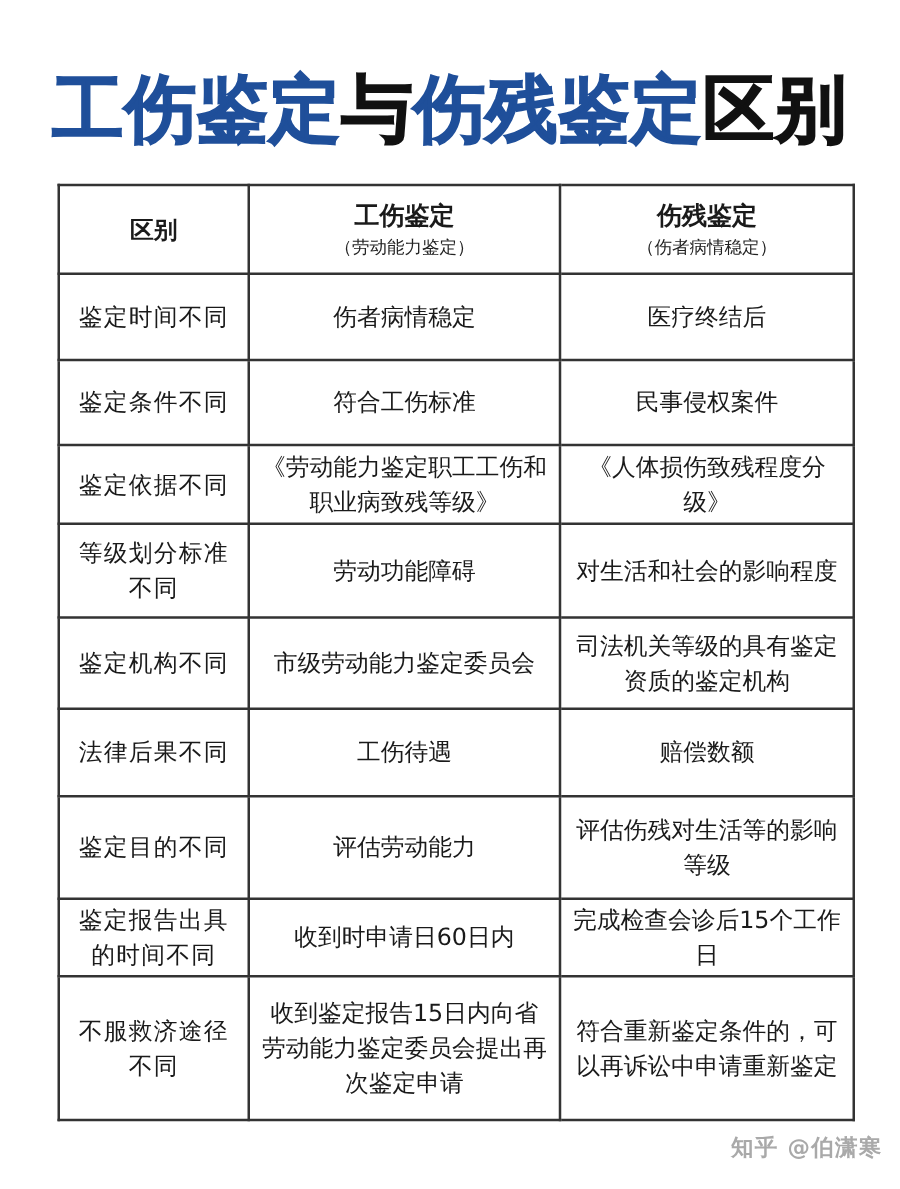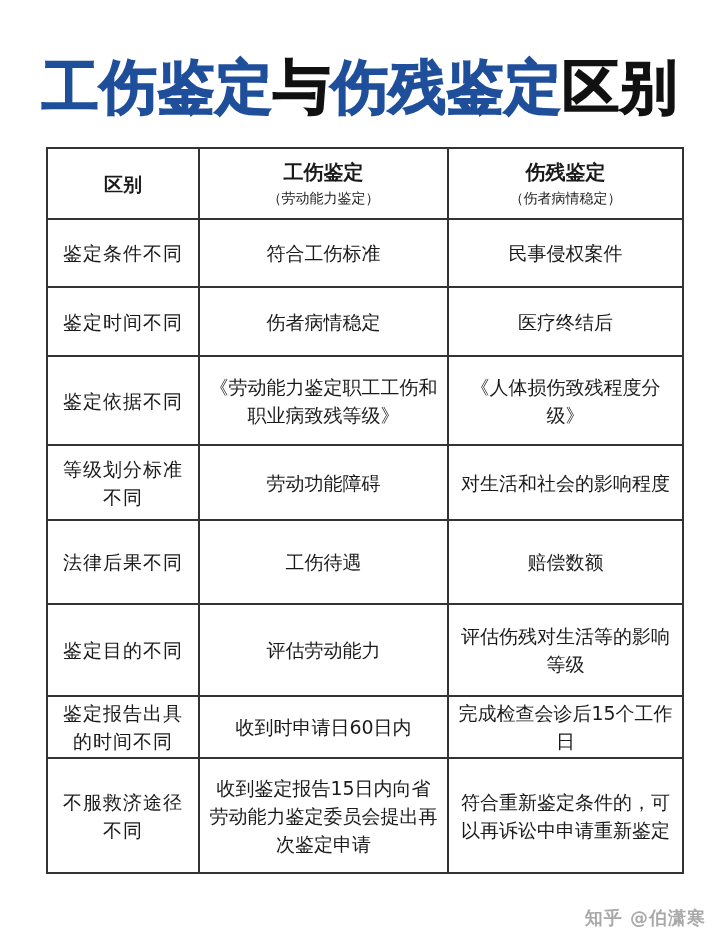--- a/index.html
+++ b/index.html
@@ -40,46 +40,51 @@
     <th class="lbl">区别</th>
     <th>
       <span class="main">工伤鉴定</span>
       <span class="sub">（劳动能力鉴定）</span>
     </th>
     <th>
       <span class="main">伤残鉴定</span>
       <span class="sub">（伤者病情稳定）</span>
     </th>
   </tr>
+  <tr style="height:69px">
+    <td class="lbl">鉴定时间不同</td>
+    <td>伤者病情稳定</td>
+    <td>医疗终结后</td>
+  </tr>
   <tr style="height:68px">
     <td class="lbl">鉴定条件不同</td>
     <td>符合工伤标准</td>
     <td>民事侵权案件</td>
   </tr>
-  <tr style="height:69px">
-    <td class="lbl">鉴定时间不同</td>
-    <td>伤者病情稳定</td>
-    <td>医疗终结后</td>
-  </tr>
-  <tr style="height:89px">
+  <tr style="height:63px">
     <td class="lbl">鉴定依据不同</td>
     <td>《劳动能力鉴定职工工伤和职业病致残等级》</td>
     <td>《人体损伤致残程度分级》</td>
   </tr>
   <tr style="height:75px">
     <td class="lbl">等级划分标准不同</td>
     <td>劳动功能障碍</td>
     <td>对生活和社会的影响程度</td>
   </tr>
-  <tr style="height:84px">
+  <tr style="height:73px">
+    <td class="lbl">鉴定机构不同</td>
+    <td>市级劳动能力鉴定委员会</td>
+    <td>司法机关等级的具有鉴定资质的鉴定机构</td>
+  </tr>
+  <tr style="height:70px">
     <td class="lbl">法律后果不同</td>
     <td>工伤待遇</td>
     <td>赔偿数额</td>
   </tr>
-  <tr style="height:92px">
+  <tr style="height:82px">
     <td class="lbl">鉴定目的不同</td>
     <td>评估劳动能力</td>
     <td>评估伤残对生活等的影响等级</td>
   </tr>
   <tr style="height:60px">
     <td class="lbl">鉴定报告出具的时间不同</td>
     <td>收到时申请日60日内</td>
     <td>完成检查会诊后15个工作日</td>
   </tr>
   <tr style="height:115px">

